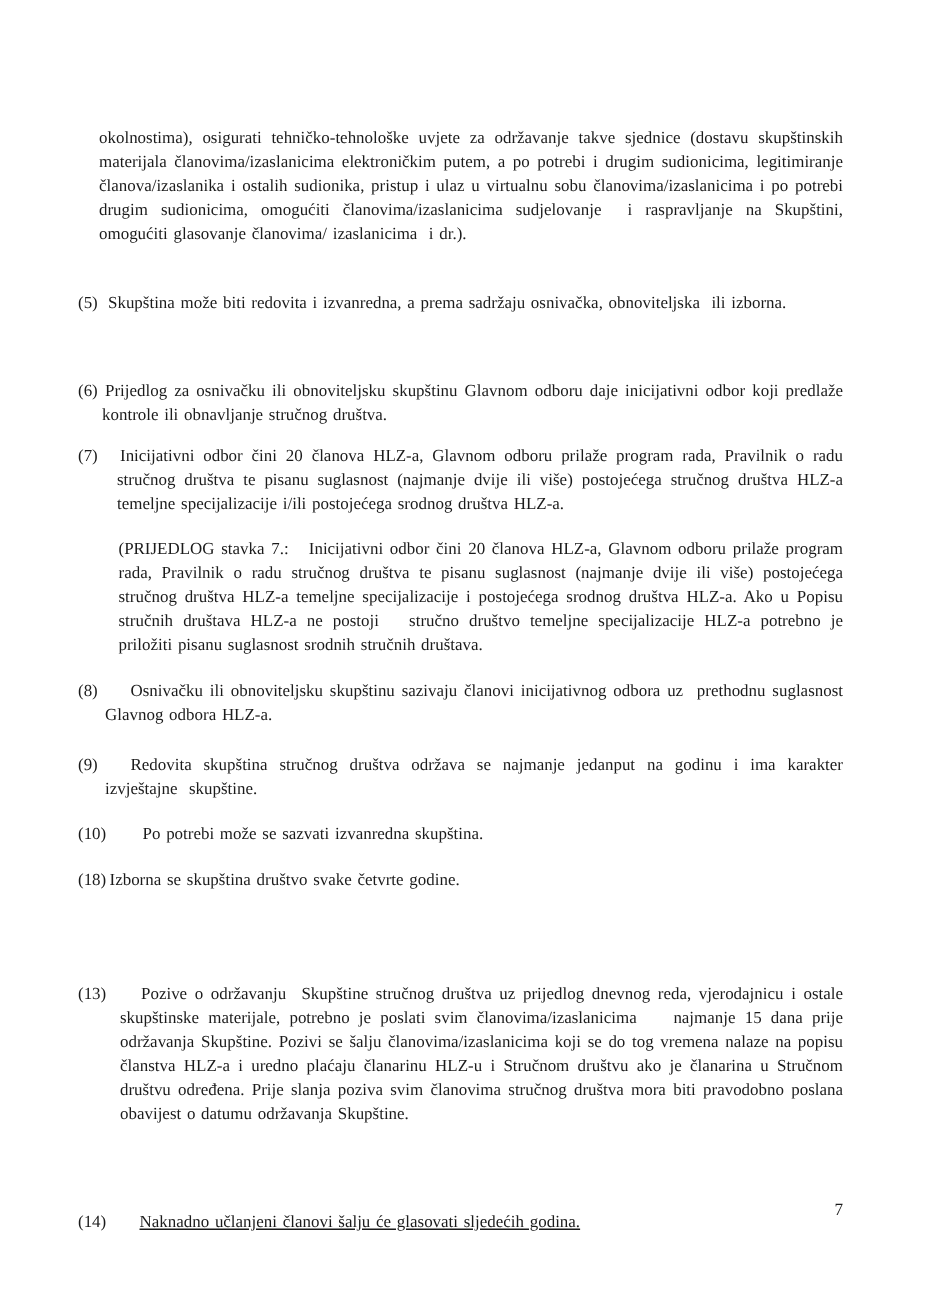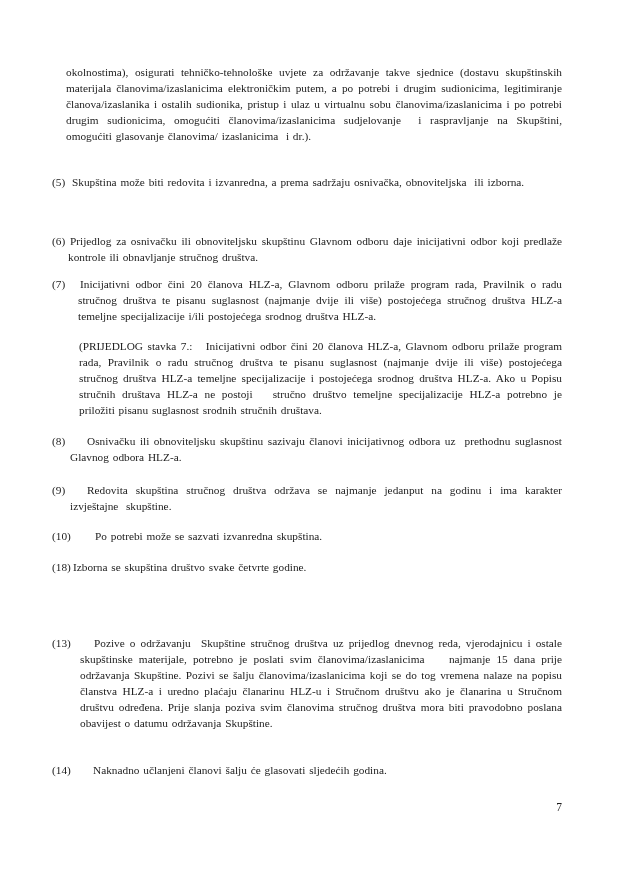--- a/index.html
+++ b/index.html
@@ -17,41 +17,42 @@
     color: #1b1b1b;
   }
   .para {
     position: absolute;
     left: 52px;
     right: 58px;
     font-size: 11.3px;
     line-height: 16px;
     text-align: justify;
     word-spacing: 1px;
+    margin-top: 20px;
   }
   .para .num {
     position: absolute;
     left: 0;
     top: 0;
     text-indent: 0;
   }
   
   .p-cont   { top: 64px;  left: 66px; }
   .p-prij   { top: 338px; left: 79px; }
   
   .p5  { top: 174px; padding-left: 14px; text-indent: 6px; }
   .p6  { top: 233px; padding-left: 16px; text-indent: 2px; }
   .p7  { top: 276px; padding-left: 26px; text-indent: 2px; }
   .p8  { top: 433px; padding-left: 18px; text-indent: 17px; }
   .p9  { top: 482px; padding-left: 18px; text-indent: 17px; }
   .p10 { top: 528px; padding-left: 20px; text-indent: 23px; }
   .p11 { top: 559px; padding-left: 20px; text-indent: 1px; }
   .p12 { top: 591px; padding-left: 36px; text-indent: -10px; }
   .p13 { top: 635px; padding-left: 28px; text-indent: 14px; }
-  .p14 { top: 762px; padding-left: 20px; text-indent: 21px; }
+  .p14 { top: 787px; padding-left: 20px; text-indent: 21px; text-decoration: underline; }
   .page-num {
     position: absolute;
     top: 799px;
     right: 58px;
     font-size: 11.5px;
     line-height: 16px;
   }
 </style>
 </head>
 <body>

